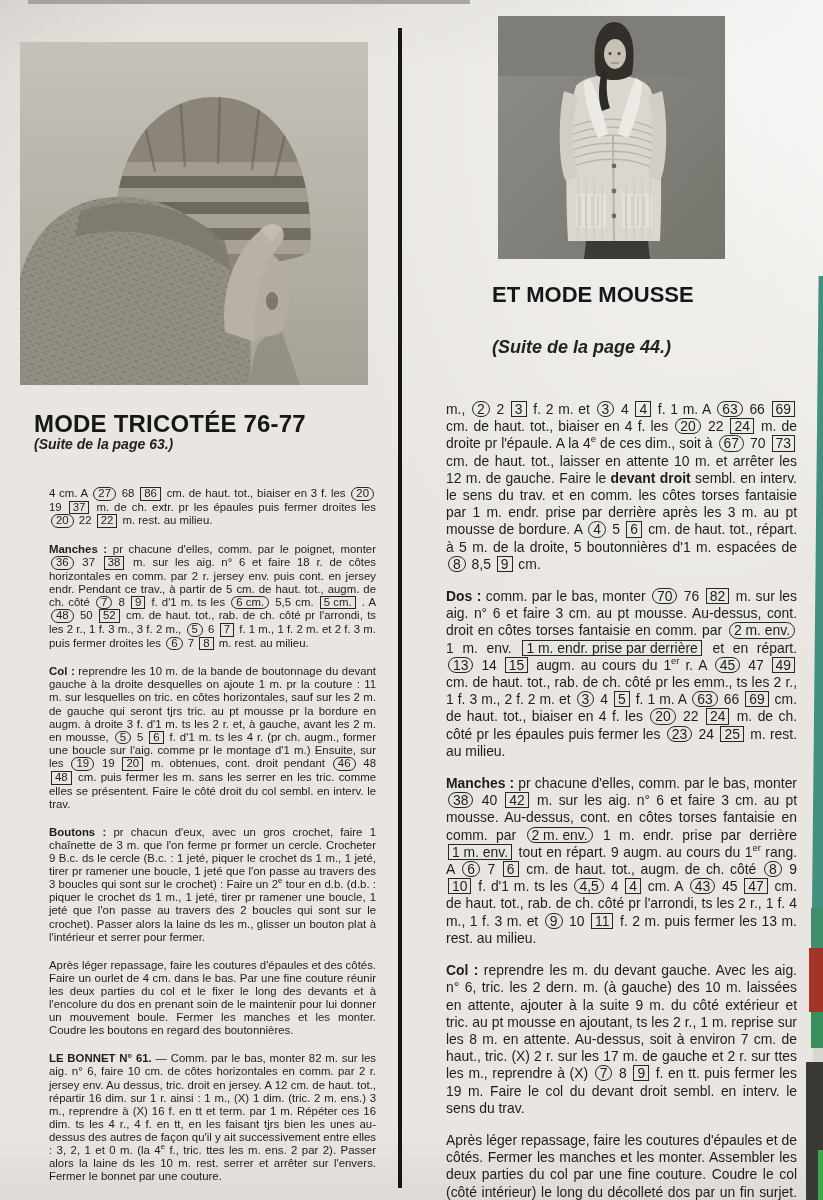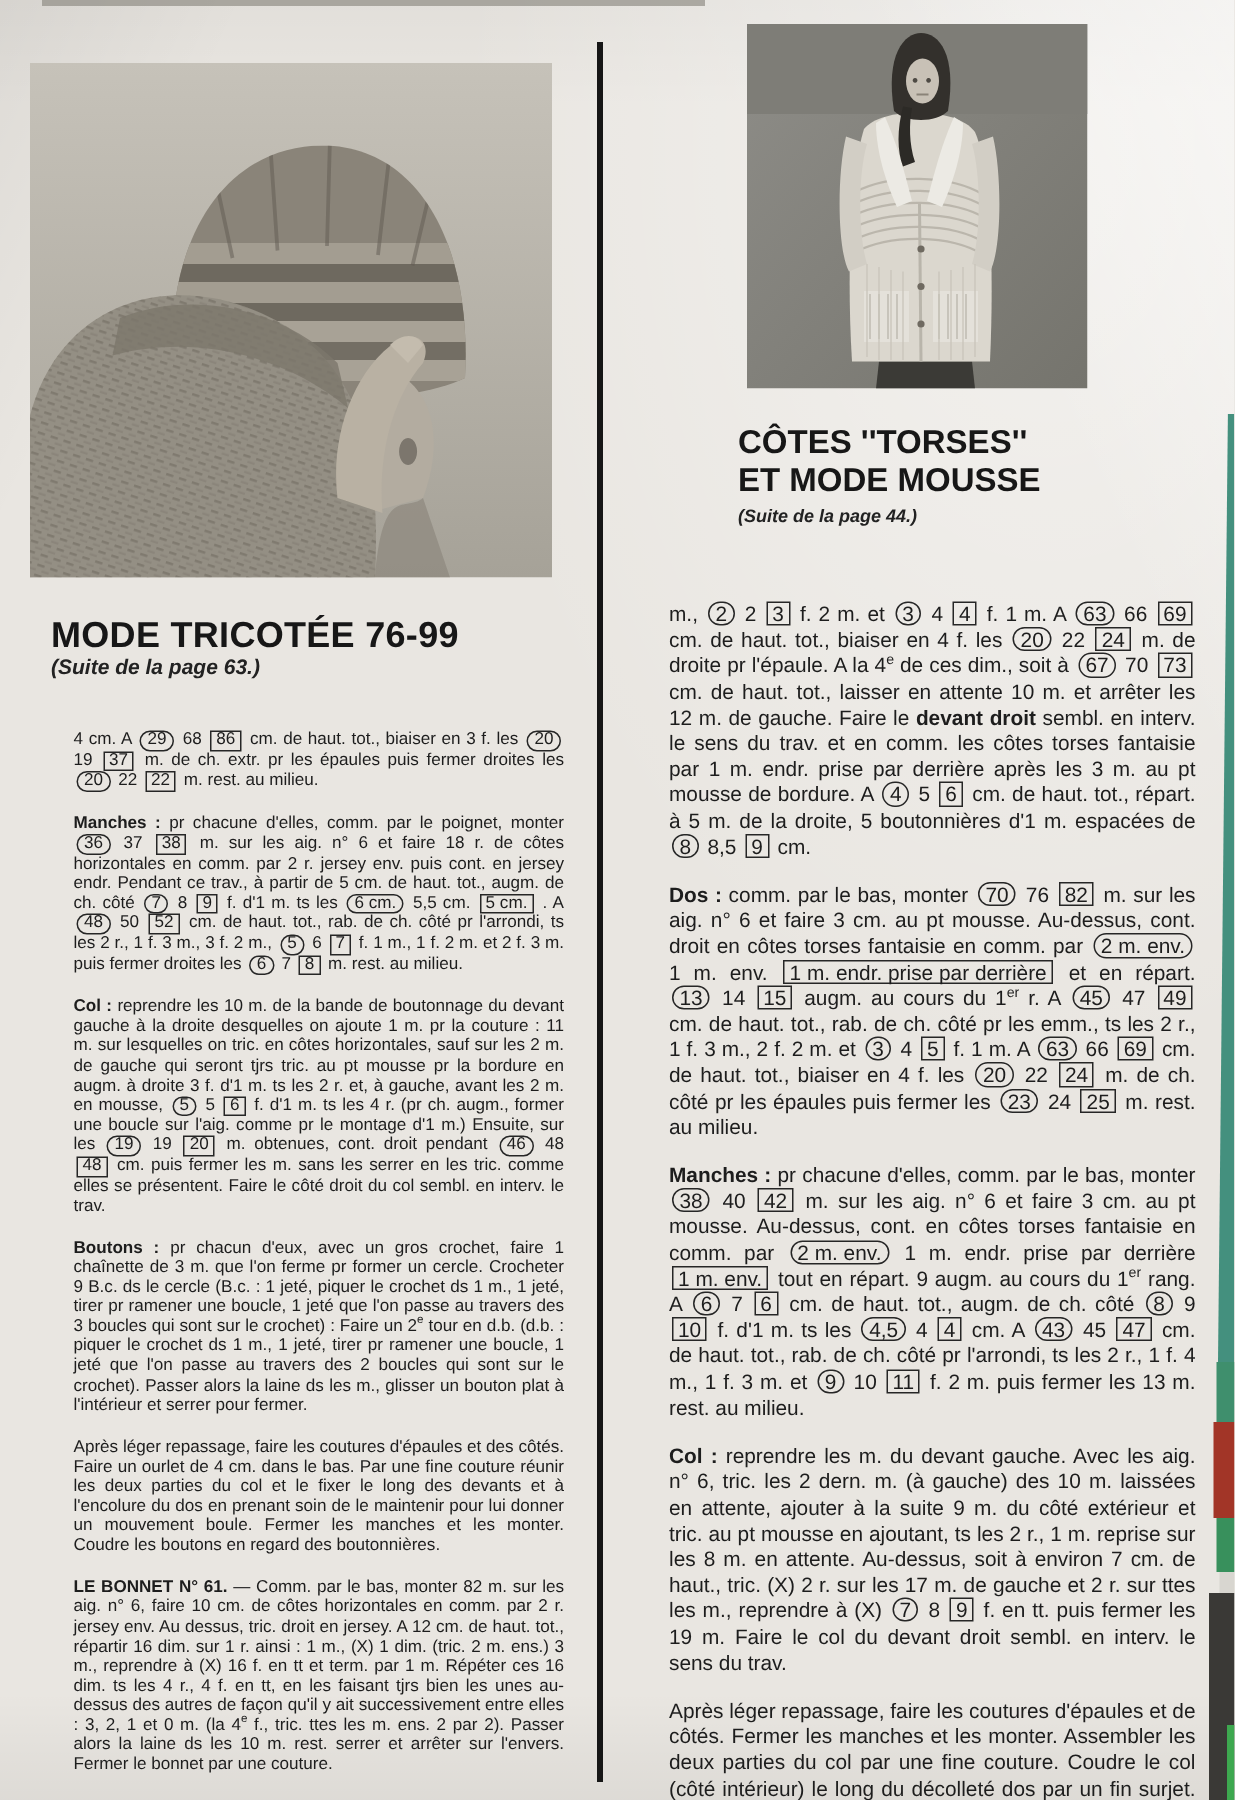--- a/index.html
+++ b/index.html
@@ -24,21 +24,21 @@
 
   
   .photo{position:absolute;display:block;}
   .photo-left{left:20px;top:42px;width:348px;height:343px;}
   .photo-right{left:498px;top:16px;width:227px;height:243px;}
 
   
   .title-left{position:absolute;left:34px;top:394px;font-size:24px;font-weight:bold;letter-spacing:.2px;color:#171717;}
   .subtitle-left{position:absolute;left:34px;top:436px;font-size:14px;font-style:italic;font-weight:600;color:#222;}
   .title-right{position:absolute;left:492px;top:282px;font-size:22px;font-weight:bold;line-height:25px;color:#171717;}
-  .subtitle-right{position:absolute;left:492px;top:337px;font-size:12px;font-style:italic;font-weight:600;color:#222;}
+  .subtitle-right{position:absolute;left:492px;top:337px;font-size:18px;font-style:italic;font-weight:600;color:#222;}
 
   
   .body-col{position:absolute;text-align:justify;}
   .col-left{left:34px;top:472px;width:357px;font-size:11.4px;line-height:13.1px;}
   .col-right{left:431px;top:386px;width:381px;font-size:13.9px;line-height:17.2px;}
   .body-col p{margin:15px;}
   .bld{font-weight:bold;}
   .circ{display:inline-block;border:1.3px solid #262626;border-radius:40px;padding:0 4px;line-height:1.02;margin:0 2px;}
   .boxn{display:inline-block;border:1.3px solid #262626;padding:0 3px;line-height:1.02;margin:0 2px;}
   sup{font-size:68%;line-height:0;}
@@ -148,31 +148,30 @@
   <circle cx="116" cy="175" r="2.4" fill="#6f6a61"></circle>
   <circle cx="116" cy="200" r="2.4" fill="#6f6a61"></circle>
 
   <g stroke="#c9c5bb" stroke-width="1.1" opacity="0.8">
     <path d="M80 160 V222 M88 162 V224 M96 164 V224 M104 165 V224 M128 165 V224 M136 164 V224 M144 162 V224 M152 160 V222"></path>
   </g>
 </svg>
 
 <div class="divider"></div>
 
-<h1 class="title-left">MODE TRICOTÉE 76-99</h1>
+<h1 class="title-left">MODE TRICOTÉE 76-77</h1>
 <div class="subtitle-left">(Suite de la page 63.)</div>
 
 <div class="title-right">
-  <div>CÔTES ''TORSES''</div>
   <div>ET MODE MOUSSE</div>
 </div>
 <div class="subtitle-right">(Suite de la page 44.)</div>
 
 <div class="body-col col-left">
-  <p>4 cm. A <span class="circ">29</span> 68 <span class="boxn">86</span> cm. de haut. tot., biaiser en 3 f. les <span class="circ">20</span> 19 <span class="boxn">37</span> m. de ch. extr. pr les épaules puis fermer droites les <span class="circ">20</span> 22 <span class="boxn">22</span> m. rest. au milieu.</p>
+  <p>4 cm. A <span class="circ">27</span> 68 <span class="boxn">86</span> cm. de haut. tot., biaiser en 3 f. les <span class="circ">20</span> 19 <span class="boxn">37</span> m. de ch. extr. pr les épaules puis fermer droites les <span class="circ">20</span> 22 <span class="boxn">22</span> m. rest. au milieu.</p>
   <p><span class="bld">Manches :</span> pr chacune d'elles, comm. par le poignet, monter <span class="circ">36</span> 37 <span class="boxn">38</span> m. sur les aig. n° 6 et faire 18 r. de côtes horizontales en comm. par 2 r. jersey env. puis cont. en jersey endr. Pendant ce trav., à partir de 5 cm. de haut. tot., augm. de ch. côté <span class="circ">7</span> 8 <span class="boxn">9</span> f. d'1 m. ts les <span class="circ">6 cm.</span> 5,5 cm. <span class="boxn">5 cm.</span> . A <span class="circ">48</span> 50 <span class="boxn">52</span> cm. de haut. tot., rab. de ch. côté pr l'arrondi, ts les 2 r., 1 f. 3 m., 3 f. 2 m., <span class="circ">5</span> 6 <span class="boxn">7</span> f. 1 m., 1 f. 2 m. et 2 f. 3 m. puis fermer droites les <span class="circ">6</span> 7 <span class="boxn">8</span> m. rest. au milieu.</p>
   <p><span class="bld">Col :</span> reprendre les 10 m. de la bande de boutonnage du devant gauche à la droite desquelles on ajoute 1 m. pr la couture : 11 m. sur lesquelles on tric. en côtes horizontales, sauf sur les 2 m. de gauche qui seront tjrs tric. au pt mousse pr la bordure en augm. à droite 3 f. d'1 m. ts les 2 r. et, à gauche, avant les 2 m. en mousse, <span class="circ">5</span> 5 <span class="boxn">6</span> f. d'1 m. ts les 4 r. (pr ch. augm., former une boucle sur l'aig. comme pr le montage d'1 m.) Ensuite, sur les <span class="circ">19</span> 19 <span class="boxn">20</span> m. obtenues, cont. droit pendant <span class="circ">46</span> 48 <span class="boxn">48</span> cm. puis fermer les m. sans les serrer en les tric. comme elles se présentent. Faire le côté droit du col sembl. en interv. le trav.</p>
   <p><span class="bld">Boutons :</span> pr chacun d'eux, avec un gros crochet, faire 1 chaînette de 3 m. que l'on ferme pr former un cercle. Crocheter 9 B.c. ds le cercle (B.c. : 1 jeté, piquer le crochet ds 1 m., 1 jeté, tirer pr ramener une boucle, 1 jeté que l'on passe au travers des 3 boucles qui sont sur le crochet) : Faire un 2<sup>e</sup> tour en d.b. (d.b. : piquer le crochet ds 1 m., 1 jeté, tirer pr ramener une boucle, 1 jeté que l'on passe au travers des 2 boucles qui sont sur le crochet). Passer alors la laine ds les m., glisser un bouton plat à l'intérieur et serrer pour fermer.</p>
   <p>Après léger repassage, faire les coutures d'épaules et des côtés. Faire un ourlet de 4 cm. dans le bas. Par une fine couture réunir les deux parties du col et le fixer le long des devants et à l'encolure du dos en prenant soin de le maintenir pour lui donner un mouvement boule. Fermer les manches et les monter. Coudre les boutons en regard des boutonnières.</p>
   <p><span class="bld">LE BONNET N° 61.</span> — Comm. par le bas, monter 82 m. sur les aig. n° 6, faire 10 cm. de côtes horizontales en comm. par 2 r. jersey env. Au dessus, tric. droit en jersey. A 12 cm. de haut. tot., répartir 16 dim. sur 1 r. ainsi : 1 m., (X) 1 dim. (tric. 2 m. ens.) 3 m., reprendre à (X) 16 f. en tt et term. par 1 m. Répéter ces 16 dim. ts les 4 r., 4 f. en tt, en les faisant tjrs bien les unes au-dessus des autres de façon qu'il y ait successivement entre elles : 3, 2, 1 et 0 m. (la 4<sup>e</sup> f., tric. ttes les m. ens. 2 par 2). Passer alors la laine ds les 10 m. rest. serrer et arrêter sur l'envers. Fermer le bonnet par une couture.</p>
 </div>
 
 <div class="body-col col-right">
   <p>m., <span class="circ">2</span> 2 <span class="boxn">3</span> f. 2 m. et <span class="circ">3</span> 4 <span class="boxn">4</span> f. 1 m. A <span class="circ">63</span> 66 <span class="boxn">69</span> cm. de haut. tot., biaiser en 4 f. les <span class="circ">20</span> 22 <span class="boxn">24</span> m. de droite pr l'épaule. A la 4<sup>e</sup> de ces dim., soit à <span class="circ">67</span> 70 <span class="boxn">73</span> cm. de haut. tot., laisser en attente 10 m. et arrêter les 12 m. de gauche. Faire le <span class="bld">devant droit</span> sembl. en interv. le sens du trav. et en comm. les côtes torses fantaisie par 1 m. endr. prise par derrière après les 3 m. au pt mousse de bordure. A <span class="circ">4</span> 5 <span class="boxn">6</span> cm. de haut. tot., répart. à 5 m. de la droite, 5 boutonnières d'1 m. espacées de <span class="circ">8</span> 8,5 <span class="boxn">9</span> cm.</p>
   <p><span class="bld">Dos :</span> comm. par le bas, monter <span class="circ">70</span> 76 <span class="boxn">82</span> m. sur les aig. n° 6 et faire 3 cm. au pt mousse. Au-dessus, cont. droit en côtes torses fantaisie en comm. par <span class="circ">2 m. env.</span> 1 m. env. <span class="boxn">1 m. endr. prise par derrière</span> et en répart. <span class="circ">13</span> 14 <span class="boxn">15</span> augm. au cours du 1<sup>er</sup> r. A <span class="circ">45</span> 47 <span class="boxn">49</span> cm. de haut. tot., rab. de ch. côté pr les emm., ts les 2 r., 1 f. 3 m., 2 f. 2 m. et <span class="circ">3</span> 4 <span class="boxn">5</span> f. 1 m. A <span class="circ">63</span> 66 <span class="boxn">69</span> cm. de haut. tot., biaiser en 4 f. les <span class="circ">20</span> 22 <span class="boxn">24</span> m. de ch. côté pr les épaules puis fermer les <span class="circ">23</span> 24 <span class="boxn">25</span> m. rest. au milieu.</p>

